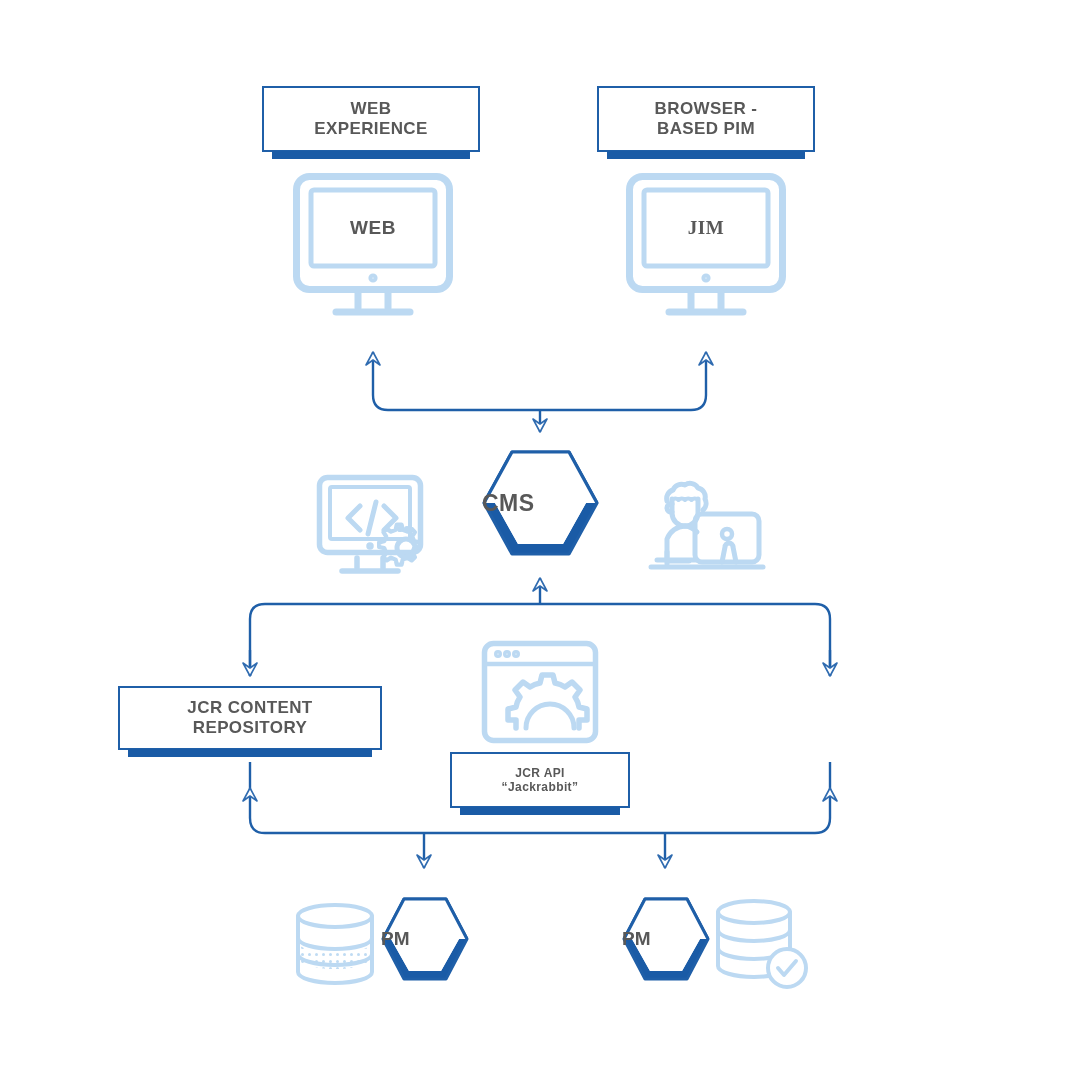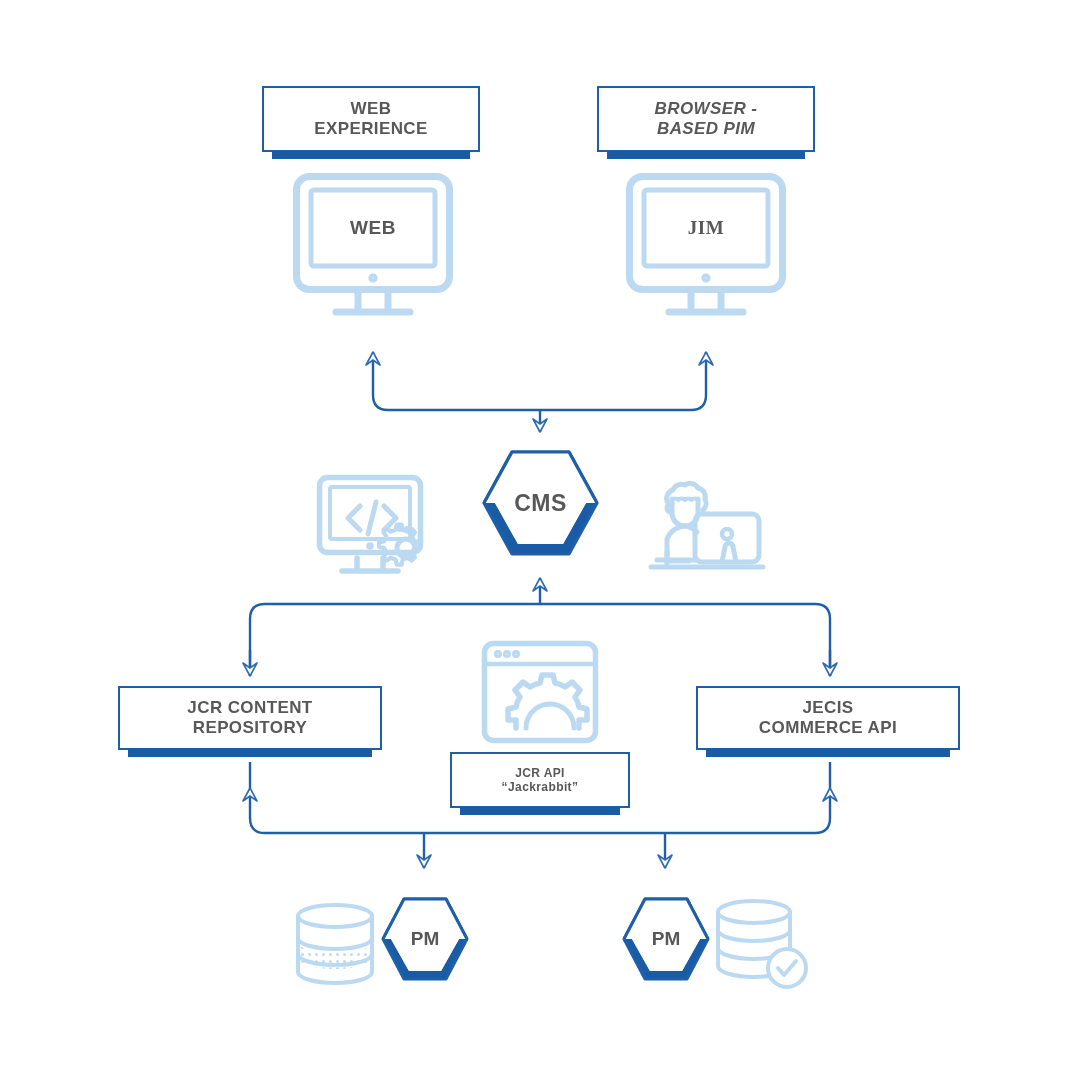--- a/index.html
+++ b/index.html
@@ -30,21 +30,21 @@
     position:absolute;left:8px;right:8px;bottom:-9px;height:8px;
     background:#1a5ba6;
   }
   .box-txt{white-space:pre-line;}
 
   
   .hex{position:absolute;z-index:5;}
   .hex .hlabel{
     position:absolute;left:0;right:0;top:50%;
     transform:translateY(-50%);
-    text-align:center;color:#585858;font-weight:bold;
+    text-align:left;color:#585858;font-weight:bold;
     pointer-events:none;
   }
 
   
   .ico{position:absolute;z-index:3;}
   .mon-label{
     position:absolute;left:0;right:0;text-align:center;
     color:#585858;font-weight:bold;letter-spacing:.5px;
     pointer-events:none;
   }
@@ -88,21 +88,21 @@
       <path d="M665,833 L665,868" marker-end="url(#arrDown)"></path>
     </g>
   </svg>
 
   <div class="box" style="left:262px;top:86px;width:218px;height:66px;font-size:17px;">
     <span class="box-txt">WEB
 EXPERIENCE</span>
     <span class="bar"></span>
   </div>
 
-  <div class="box" style="left:597px;top:86px;width:218px;height:66px;font-size:17px;font-style:italic;">
+  <div class="box" style="left:597px;top:86px;width:218px;height:66px;font-size:17px;">
     <span class="box-txt">BROWSER -
 BASED PIM</span>
     <span class="bar"></span>
   </div>
 
   <div class="ico" style="left:292px;top:172px;width:162px;height:148px;">
     <svg viewBox="0 0 162 148" width="162" height="148" xmlns="http://www.w3.org/2000/svg">
       <g fill="none" stroke="#bcd9f2" stroke-width="7" stroke-linejoin="round" stroke-linecap="round">
         <rect x="4.5" y="4.5" width="153" height="113" rx="13"></rect>
         <rect x="19" y="18" width="124" height="76" rx="3" stroke-width="5"></rect>
@@ -192,25 +192,20 @@
       </g>
     </svg>
   </div>
 
   <div class="box" style="left:118px;top:686px;width:264px;height:64px;font-size:17px;">
     <span class="box-txt">JCR CONTENT
 REPOSITORY</span>
     <span class="bar"></span>
   </div>
 
-  <div class="box" style="left:696px;top:686px;width:264px;height:64px;font-size:17px;">
-    <span class="box-txt">JECIS
-COMMERCE API</span>
-    <span class="bar"></span>
-  </div>
 
   <div class="ico" style="left:481px;top:640px;width:118px;height:104px;">
     <svg viewBox="0 0 118 104" width="118" height="104" xmlns="http://www.w3.org/2000/svg">
       <g fill="none" stroke="#bcd9f2" stroke-width="5.5" stroke-linejoin="round" stroke-linecap="round">
         <rect x="3.5" y="3.5" width="111" height="97" rx="9"></rect>
         <path d="M4,24 L114,24" stroke-width="4.5"></path>
         <circle cx="17" cy="14" r="2.3" stroke-width="3.4"></circle>
         <circle cx="26" cy="14" r="2.3" stroke-width="3.4"></circle>
         <circle cx="35" cy="14" r="2.3" stroke-width="3.4"></circle>
 

